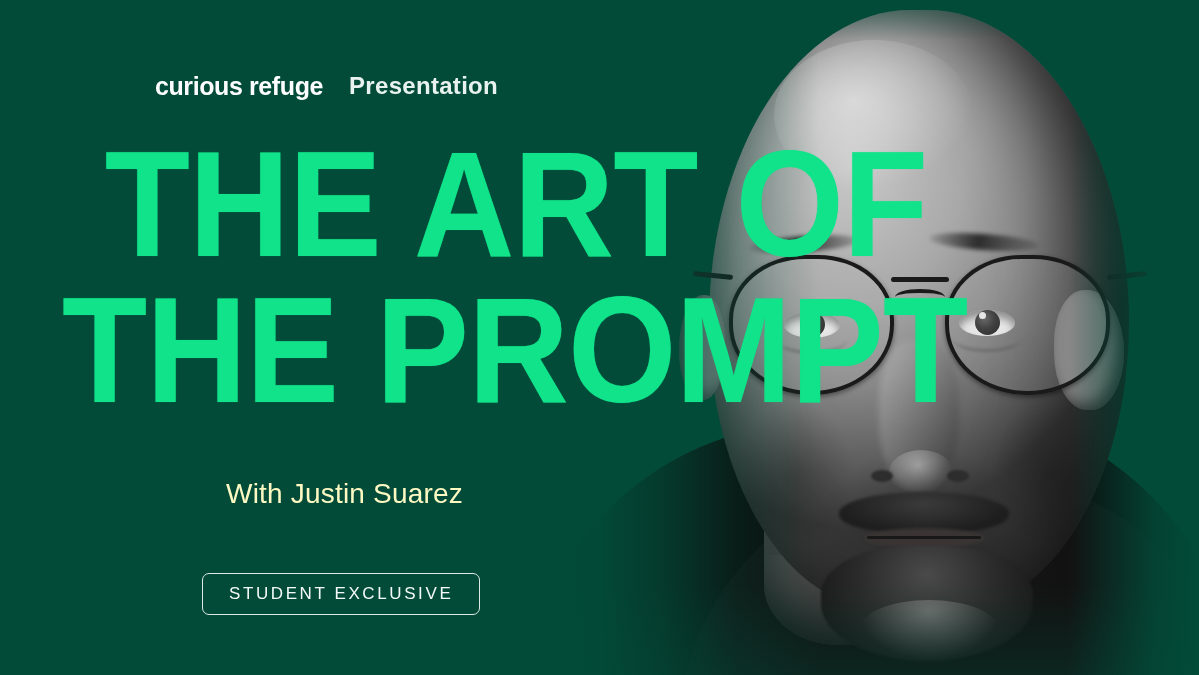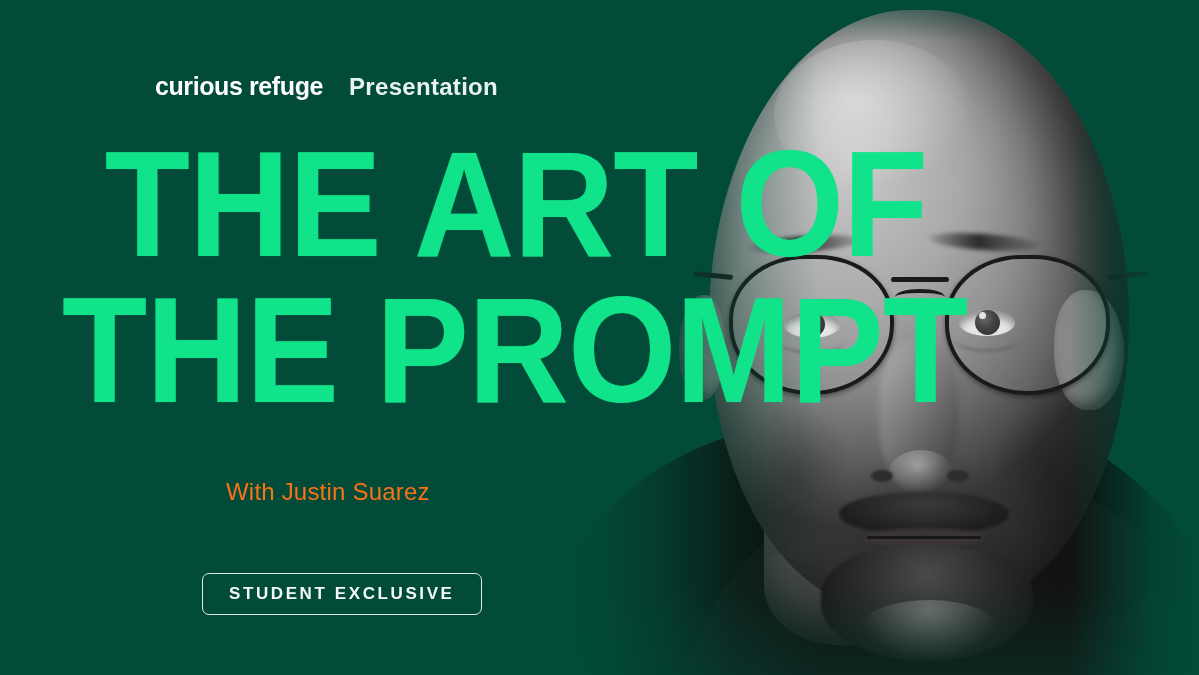--- a/index.html
+++ b/index.html
@@ -275,21 +275,21 @@
 
   
   .content{
     position:absolute; inset:0;
     z-index:3;
   }
 
   .brandbar{
     position:absolute;
     left:155px; top:72px;
-    display:flex; align-items:flex-end; gap:26px;
+    display:flex; align-items:flex-start; gap:26px;
   }
   .brand-logo{
     color:#ffffff;
     font-size:25px;
     font-weight:700;
     letter-spacing:-0.4px;
   }
   .brand-kicker{
     color:#e8f2ee;
     font-size:24px;
@@ -309,35 +309,35 @@
     transform:scaleX(.93);
     transform-origin:left top;
     text-shadow:0 0 1px rgba(16,227,137,.6);
   }
   .headline .l1{ display:block; padding-left:46px; }
   .headline .l2{ display:block; }
 
   .presenter{
     position:absolute;
     left:226px; top:478px;
-    color:#f97316;
-    font-size:24px;
+    color:#fef9c3;
+    font-size:28px;
     font-weight:400;
     letter-spacing:.2px;
   }
 
   .badge{
     position:absolute;
     left:202px; top:573px;
     padding:11px 26px 12px;
     border:1.5px solid #dfeae6;
     border-radius:7px;
     color:#f4faf7;
     font-size:17px;
-    font-weight:700;
+    font-weight:400;
     letter-spacing:2.6px;
     line-height:1;
   }
 </style>
 </head>
 <body>
 
 <div class="slide">
 
   <div class="photo-wrap">

